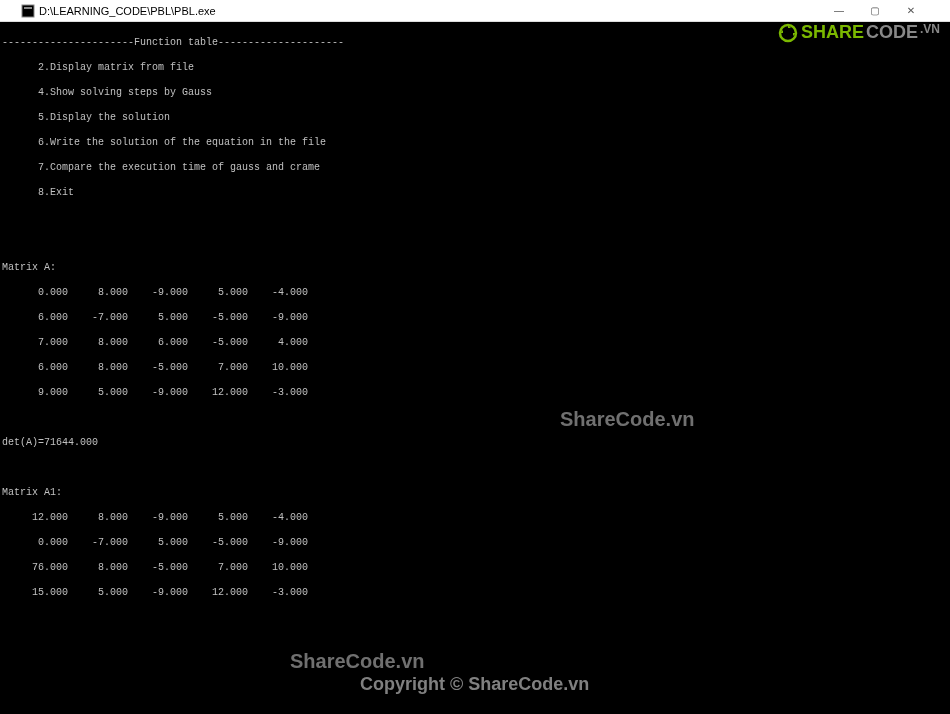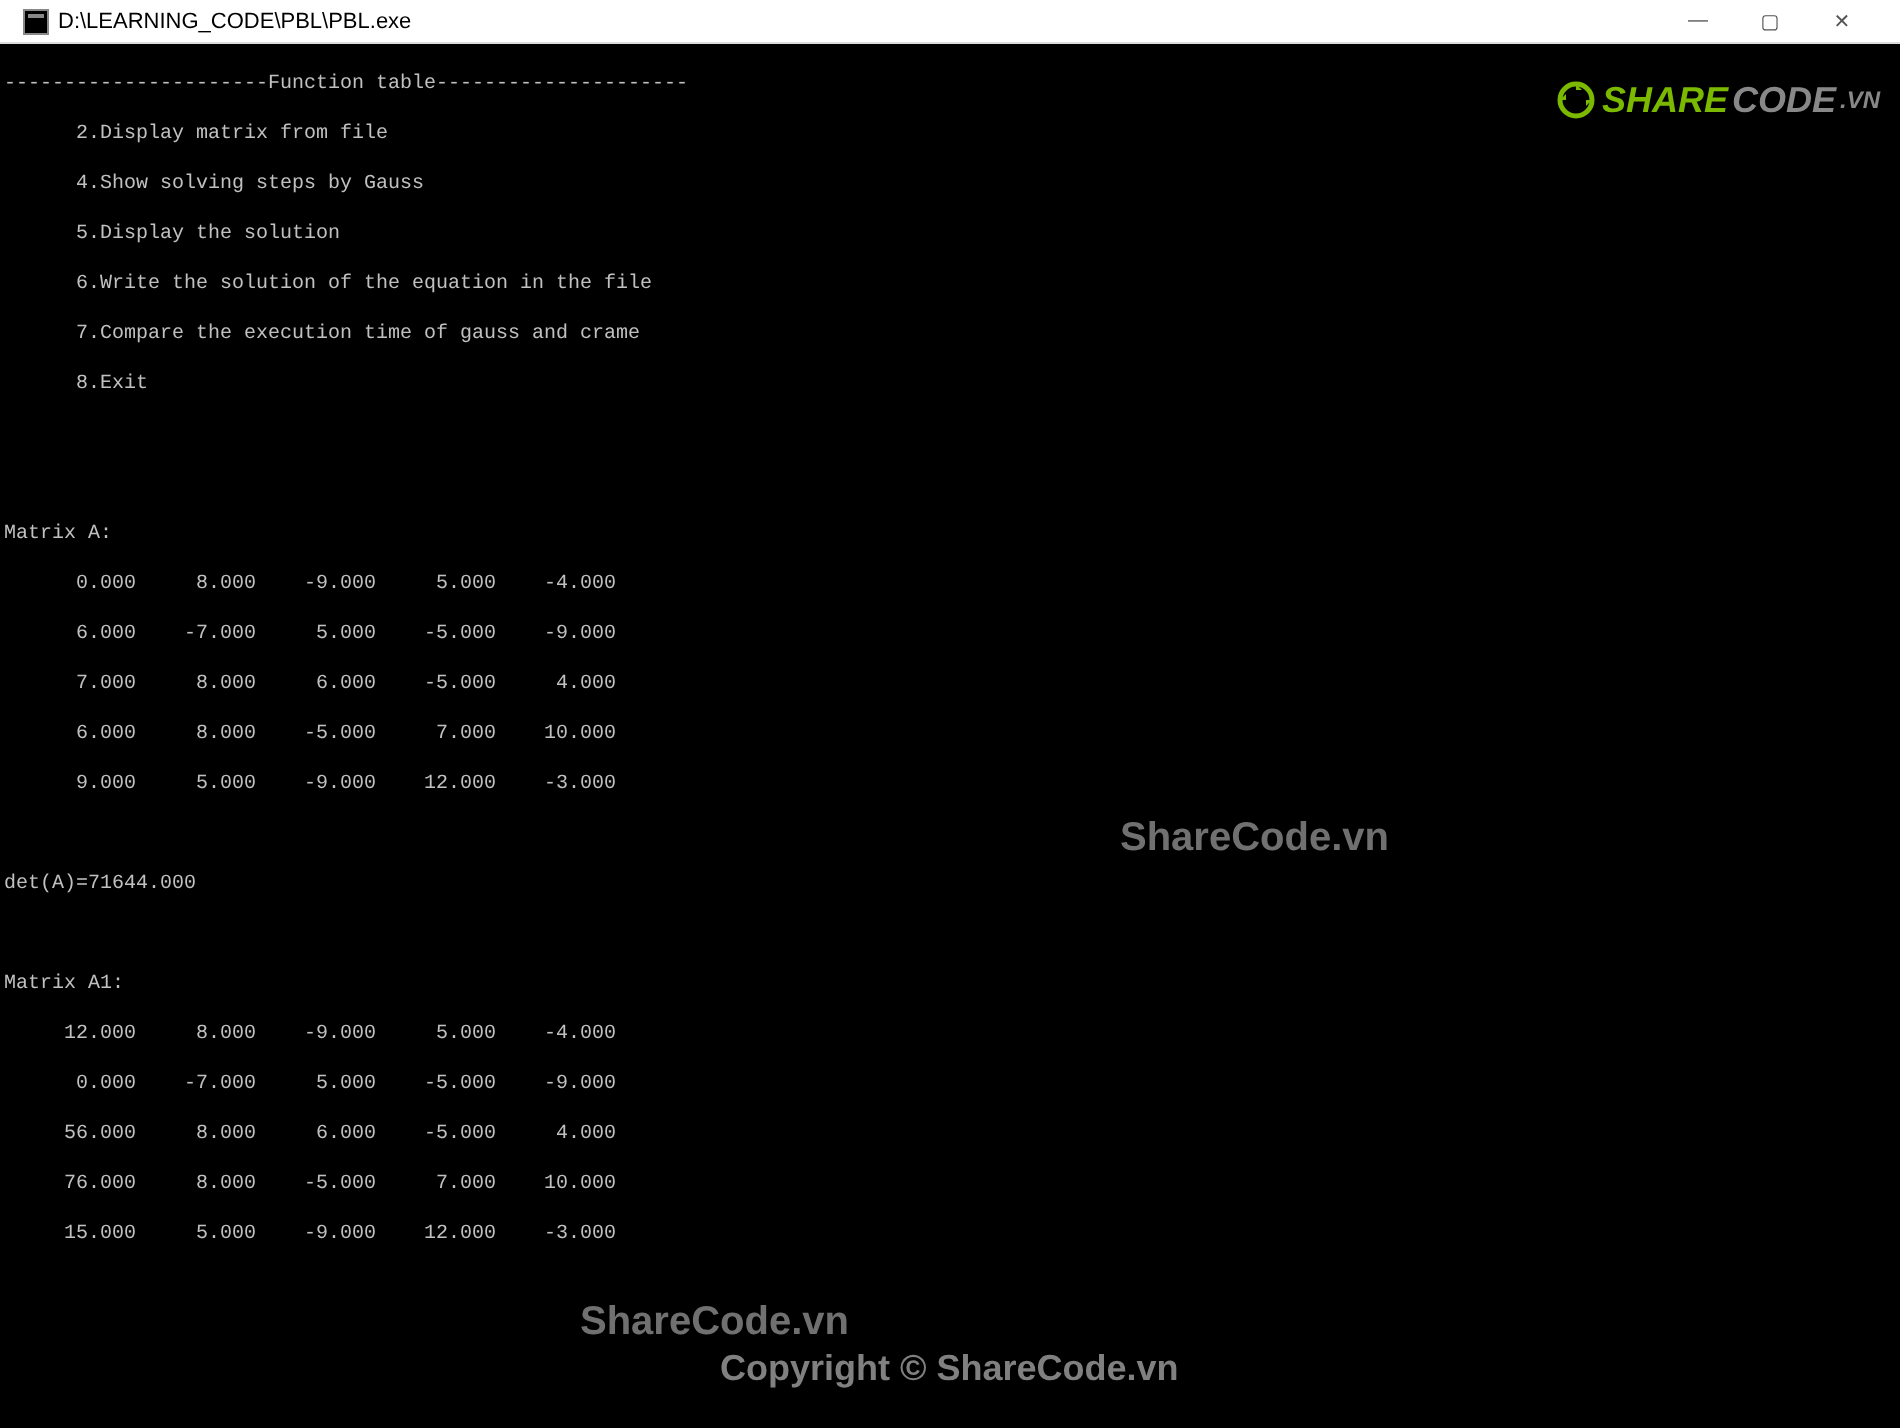--- a/index.html
+++ b/index.html
@@ -11,21 +11,21 @@
       font-size: 10px;
       color: #c0c0c0;
       overflow: hidden;
       position: relative;
     }
     .title-bar {
       background: #fff;
       height: 22px;
       display: flex;
       align-items: center;
-      padding: 0 11px;
+      padding: 0 21px;
       border-bottom: 1px solid #ddd;
     }
     .app-icon {
       width: 14px;
       height: 14px;
       margin-right: 4px;
       display: inline-flex;
       align-items: center;
       justify-content: center;
     }
@@ -51,29 +51,28 @@
     }
     .console {
       padding: 2px 2px;
       line-height: 1.25;
       white-space: pre;
       color: #c0c0c0;
     }
     .console .line { display: block; }
     .watermark-logo {
       position: absolute;
-      top: 39px;
+      top: 22px;
       right: 10px;
       font-family: Arial, sans-serif;
       font-weight: bold;
       font-size: 18px;
       display: flex;
-      align-items: center;
+      align-items: flex-start;
       gap: 2px;
-      font-style: italic;
     }
     .watermark-logo .share { color: #7bb800; }
     .watermark-logo .code { color: #888; }
     .watermark-logo .vn { color: #888; font-size: 12px; }
     .ring-icon {
       width: 22px;
       height: 22px;
       display: inline-block;
       position: relative;
     }
@@ -131,21 +130,20 @@
 <span class="line">      6.000    -7.000     5.000    -5.000    -9.000</span>
 <span class="line">      7.000     8.000     6.000    -5.000     4.000</span>
 <span class="line">      6.000     8.000    -5.000     7.000    10.000</span>
 <span class="line">      9.000     5.000    -9.000    12.000    -3.000</span>
 <span class="line"> </span>
 <span class="line">det(A)=71644.000</span>
 <span class="line"> </span>
 <span class="line">Matrix A1:</span>
 <span class="line">     12.000     8.000    -9.000     5.000    -4.000</span>
 <span class="line">      0.000    -7.000     5.000    -5.000    -9.000</span>
-<span class="line">     56.000     8.000     6.000    -5.000     4.000</span>
 <span class="line">     76.000     8.000    -5.000     7.000    10.000</span>
 <span class="line">     15.000     5.000    -9.000    12.000    -3.000</span>
 <span class="line"> </span>
 
 
 
 
 
 
 

